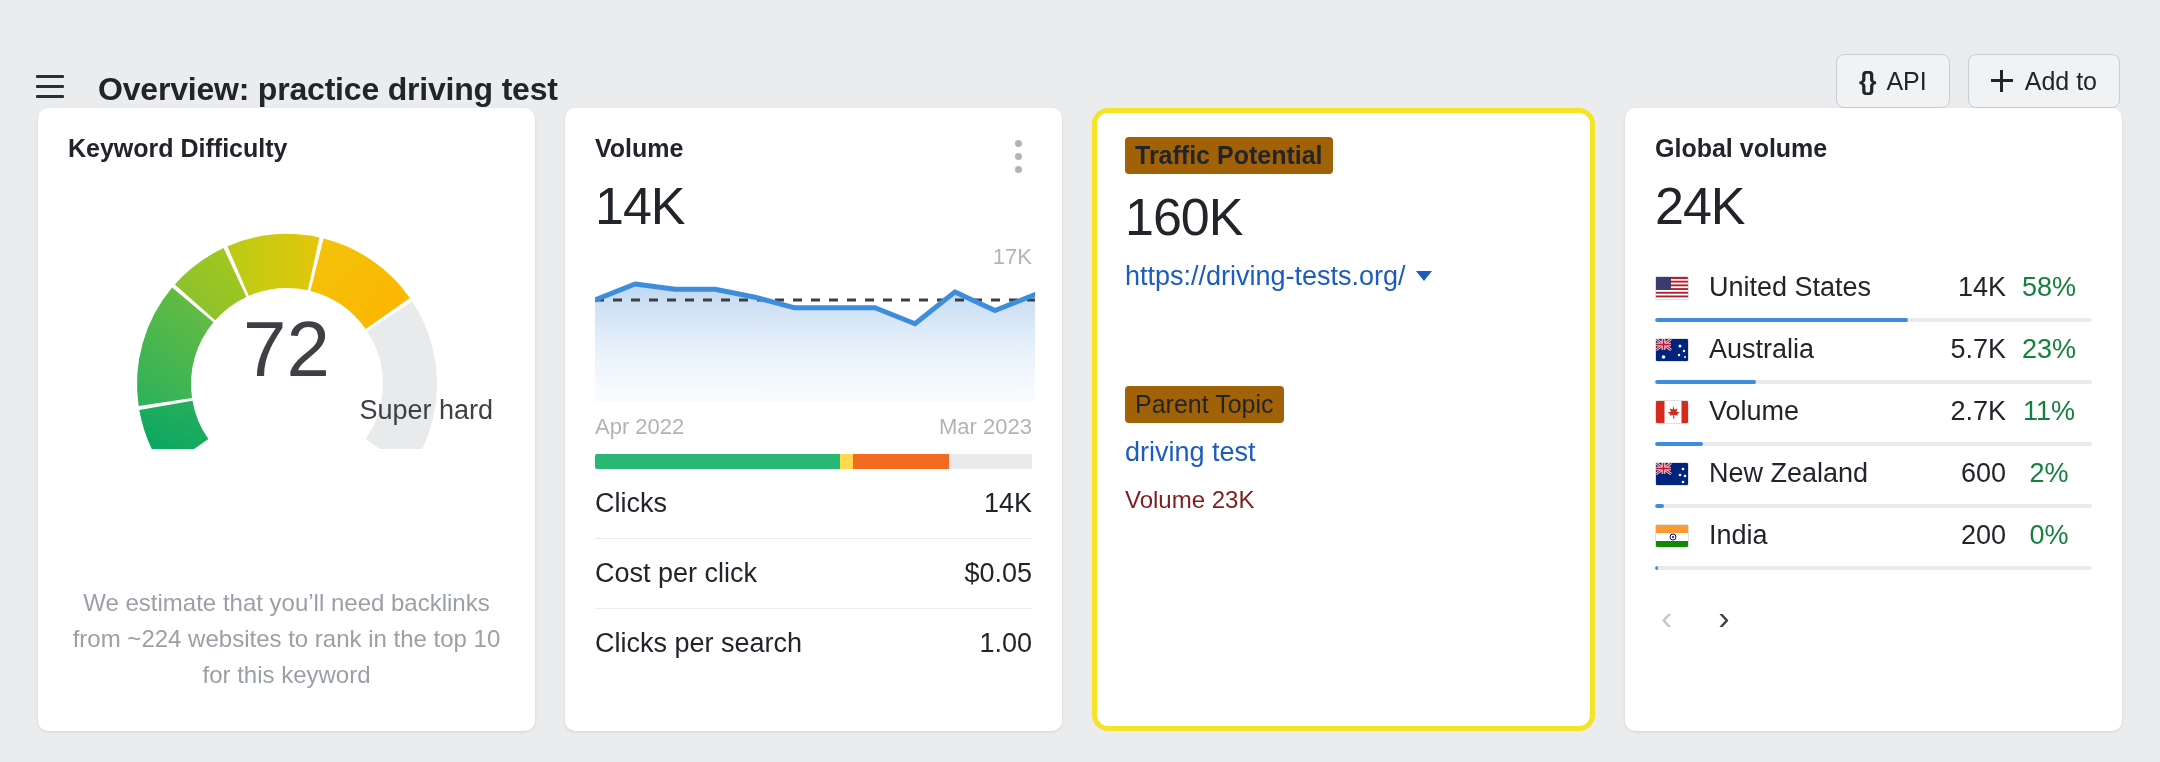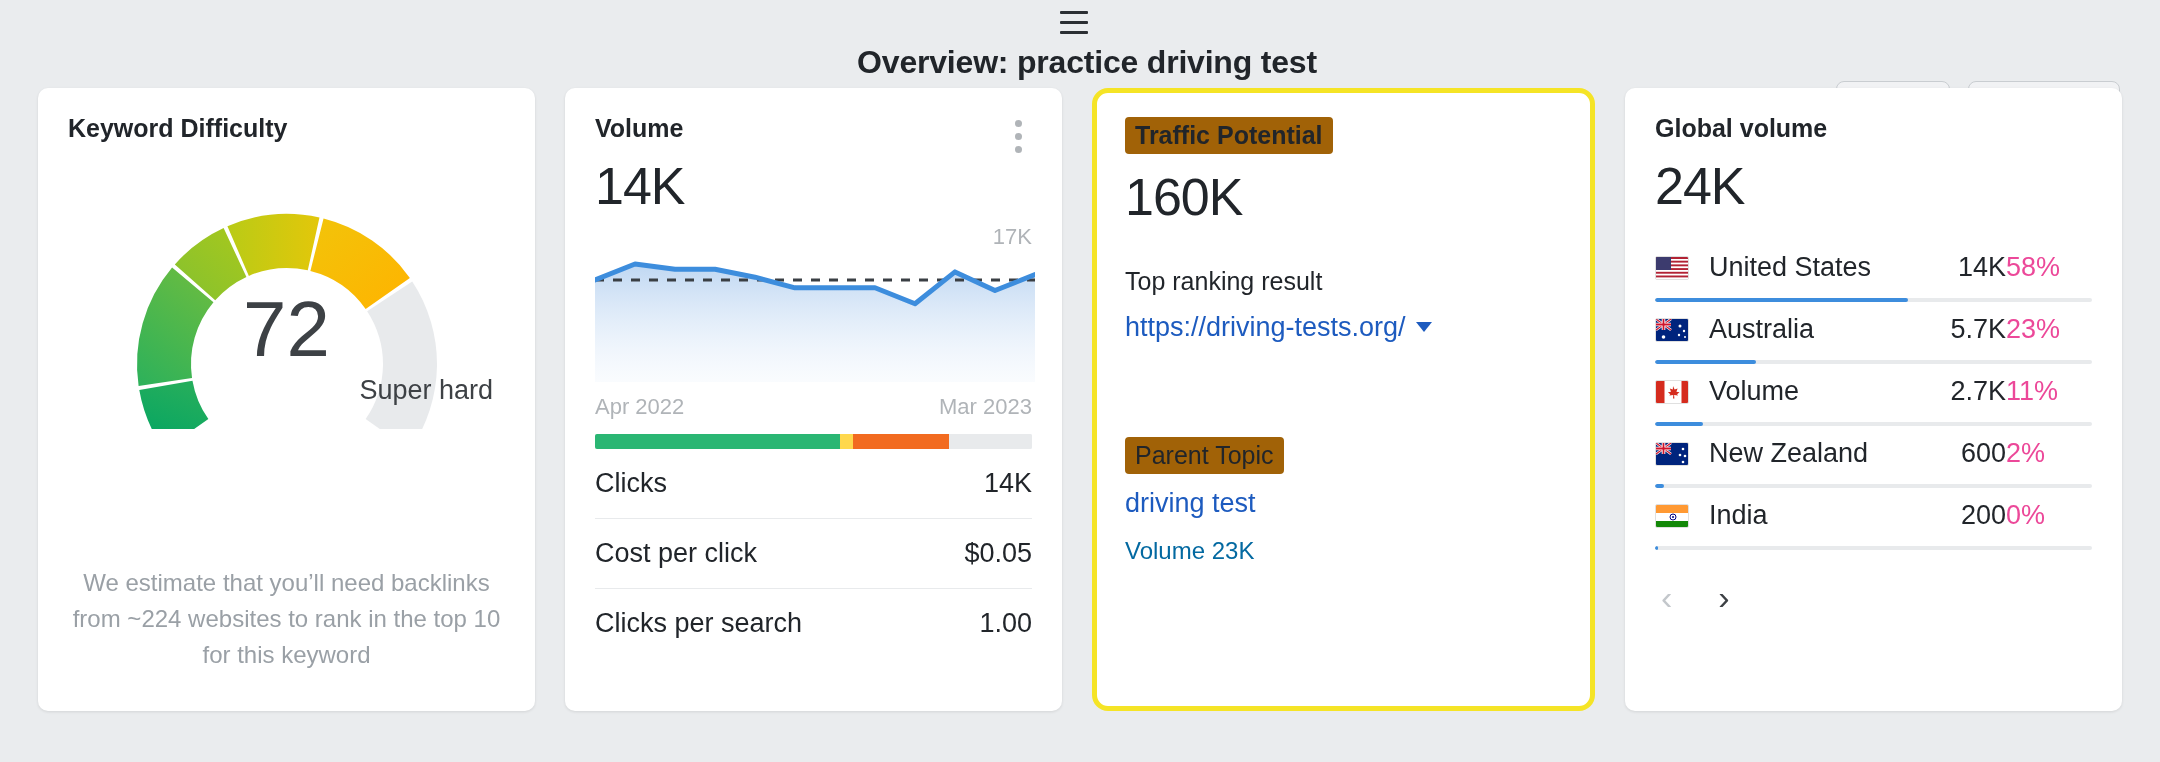--- a/index.html
+++ b/index.html
@@ -7,25 +7,24 @@
   body {
     width:2160px; height:762px;
     background:#eaecee;
     font-family:"Liberation Sans", sans-serif;
     color:#21252a;
     overflow:hidden;
   }
 
   
   .header{
-    height:88px;
+    height:108px;
     display:flex;
-    align-items:center;
+    align-items:flex-end;
     padding:0 40px 0 28px;
-    flex-direction:column;
   }
   .hamburger{
     width:44px;height:44px;
     display:flex;flex-direction:column;justify-content:center;align-items:center;
     gap:7px;cursor:pointer;flex:none;
   }
   .hamburger span{display:block;width:28px;height:3px;background:#2b2f33;border-radius:1px;}
   .page-title{
     font-size:32px;font-weight:bold;color:#21252a;
     margin-left:26px;letter-spacing:-0.2px;white-space:nowrap;
@@ -116,33 +115,33 @@
   .tp-sub{font-size:25px;color:#21252a;margin-top:42px;}
   .tp-link{
     font-size:27px;color:#1d5bbf;margin-top:16px;display:flex;align-items:center;gap:10px;cursor:pointer;
   }
   .caret{
     width:0;height:0;border-left:8px solid transparent;border-right:8px solid transparent;
     border-top:10px solid #1d5bbf;display:inline-block;
   }
   .tp-parent-wrap{margin-top:54px;}
   .tp-topic{font-size:27px;color:#1d5bbf;margin-top:14px;cursor:pointer;}
-  .tp-volume{font-size:24px;color:#0369a1;margin-top:18px;}
+  .tp-volume{font-size:24px;color:#7f1d1d;margin-top:18px;}
 
   
   .country-list{margin-top:26px;}
   .country-row{padding-top:2px;}
   .country-line{
     display:flex;align-items:center;font-size:27px;color:#21252a;height:52px;
   }
   .flag{width:34px;height:24px;flex:none;margin-right:20px;border:1px solid rgba(0,0,0,.12);
     border-radius:2px;overflow:hidden;position:relative;}
   .cname{flex:1;min-width:0;white-space:nowrap;overflow:hidden;text-overflow:ellipsis;}
   .cval{text-align:right;min-width:90px;}
-  .cpct{text-align:left;min-width:86px;color:#ec4899;}
+  .cpct{text-align:center;min-width:86px;color:#15803d;}
   .cbar{height:4px;background:#e8eaec;border-radius:2px;overflow:hidden;margin-top:4px;}
   .cbar i{display:block;height:100%;background:#3d8ddd;border-radius:2px;}
   .pager{display:flex;align-items:center;gap:46px;margin-top:30px;padding-left:6px;}
   .chev{font-size:34px;line-height:1;cursor:pointer;user-select:none;}
   .chev.disabled{color:#c3c7cb;}
   .chev.active{color:#3d4145;}
 </style>
 </head>
 <body>
 
@@ -252,21 +251,20 @@
         <div class="metric-row">
           <span>Clicks per search</span>
           <span>1.00</span>
         </div>
       </div>
   </div>
 
   <div class="card highlight">
     <div class="tag">Traffic Potential</div>
     <div class="card-big">160K</div>
-    <div class="tp-sub">Top ranking result</div>
     <div class="tp-link">
       <span>https://driving-tests.org/</span>
       <span class="caret"></span>
     </div>
     <div class="tp-parent-wrap">
       <div class="tag normal">Parent Topic</div>
       <div class="tp-topic">driving test</div>
       <div class="tp-volume">Volume 23K</div>
     </div>
   </div>

